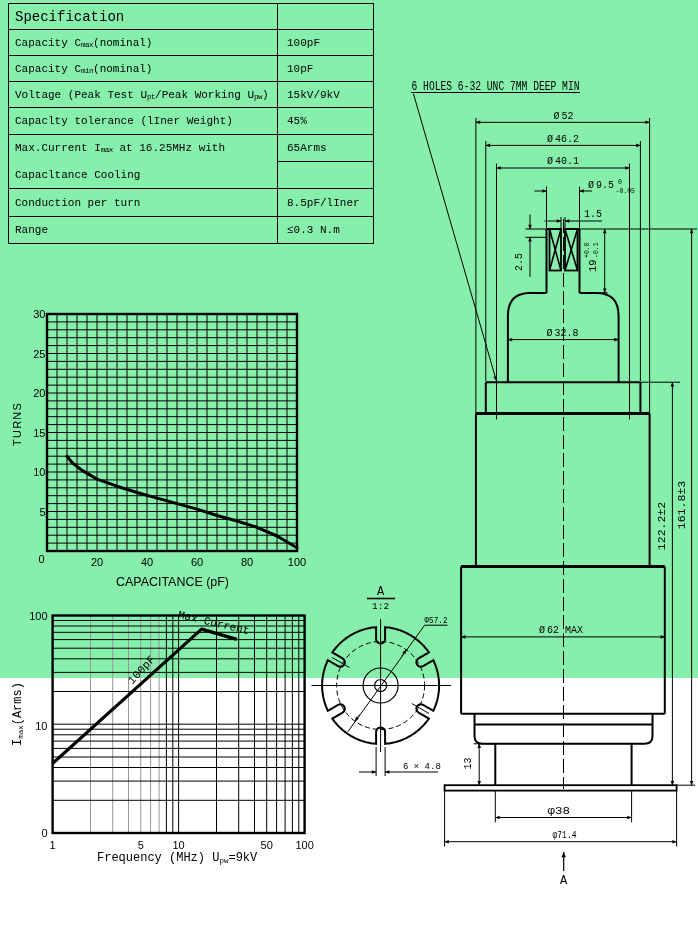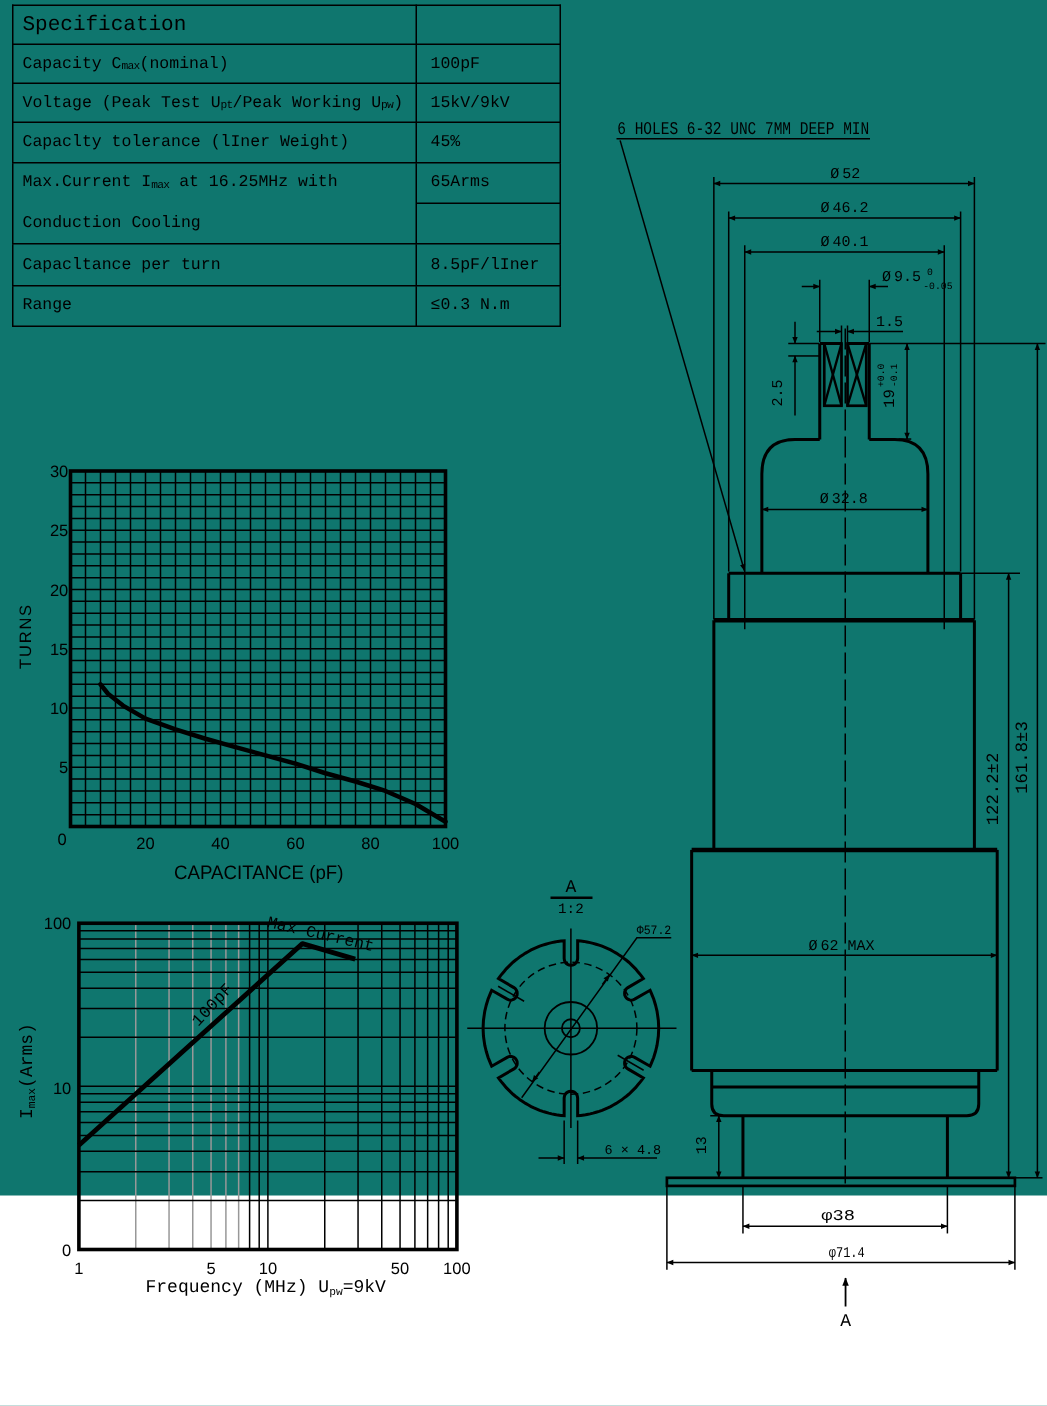--- a/index.html
+++ b/index.html
@@ -1,49 +1,53 @@
 <!DOCTYPE html>
 <html><head><meta charset="utf-8"><style>
 html,body{margin:0;padding:0;background:#fff;width:698px;height:937px;overflow:hidden}
-#page{position:relative;width:698px;height:797px;background:#0f766e}
+#page{position:relative;width:698px;height:678px;background:#86efac}
 svg{position:absolute;left:0;top:0}
 table{position:absolute;left:8px;top:3px;border-collapse:collapse;table-layout:fixed;font-family:"Liberation Mono",monospace;font-size:11px;color:#000}
 td{border:1px solid #000;padding:0 0 0 6px;overflow:hidden;white-space:nowrap}
 td+td{padding-left:9px}
 sub{font-size:7.5px;vertical-align:-1px;letter-spacing:-0.5px}
 </style></head><body>
 <div id="page">
 <table>
 <tbody>
         <tr style="height:26px">
           <td style="font-size:14px;letter-spacing:0px;width:262px">Specification</td>
           <td style="width:86px"></td>
         </tr>
 <tr style="height:26px">
           <td>Capacity C<sub>max</sub>(nominal)</td>
           <td>100pF</td>
         </tr>
 <tr style="height:26px">
+          <td>Capacity C<sub>min</sub>(nominal)</td>
+          <td>10pF</td>
+        </tr>
+<tr style="height:26px">
           <td>Voltage (Peak Test U<sub>pt</sub>/Peak Working U<sub>pw</sub>)</td>
           <td>15kV/9kV</td>
         </tr>
 <tr style="height:27px">
           <td>Capaclty tolerance (lIner Weight)</td>
           <td>45%</td>
         </tr>
 <tr style="height:27px">
           <td style="border-bottom:none">Max.Current I<sub>max</sub> at 16.25MHz with</td>
           <td>65Arms</td>
         </tr>
 <tr style="height:27px">
-          <td style="border-top:none">Conduction Cooling</td>
+          <td style="border-top:none">Capacltance Cooling</td>
           <td></td>
         </tr>
 <tr style="height:28px">
-          <td>Capacltance per turn</td>
+          <td>Conduction per turn</td>
           <td>8.5pF/lIner</td>
         </tr>
 <tr style="height:27px">
           <td>Range</td>
           <td>≤0.3 N.m</td>
         </tr>
 </tbody>
     </table>
 <svg width="698" height="937" viewBox="0 0 698 937">
 <defs>

